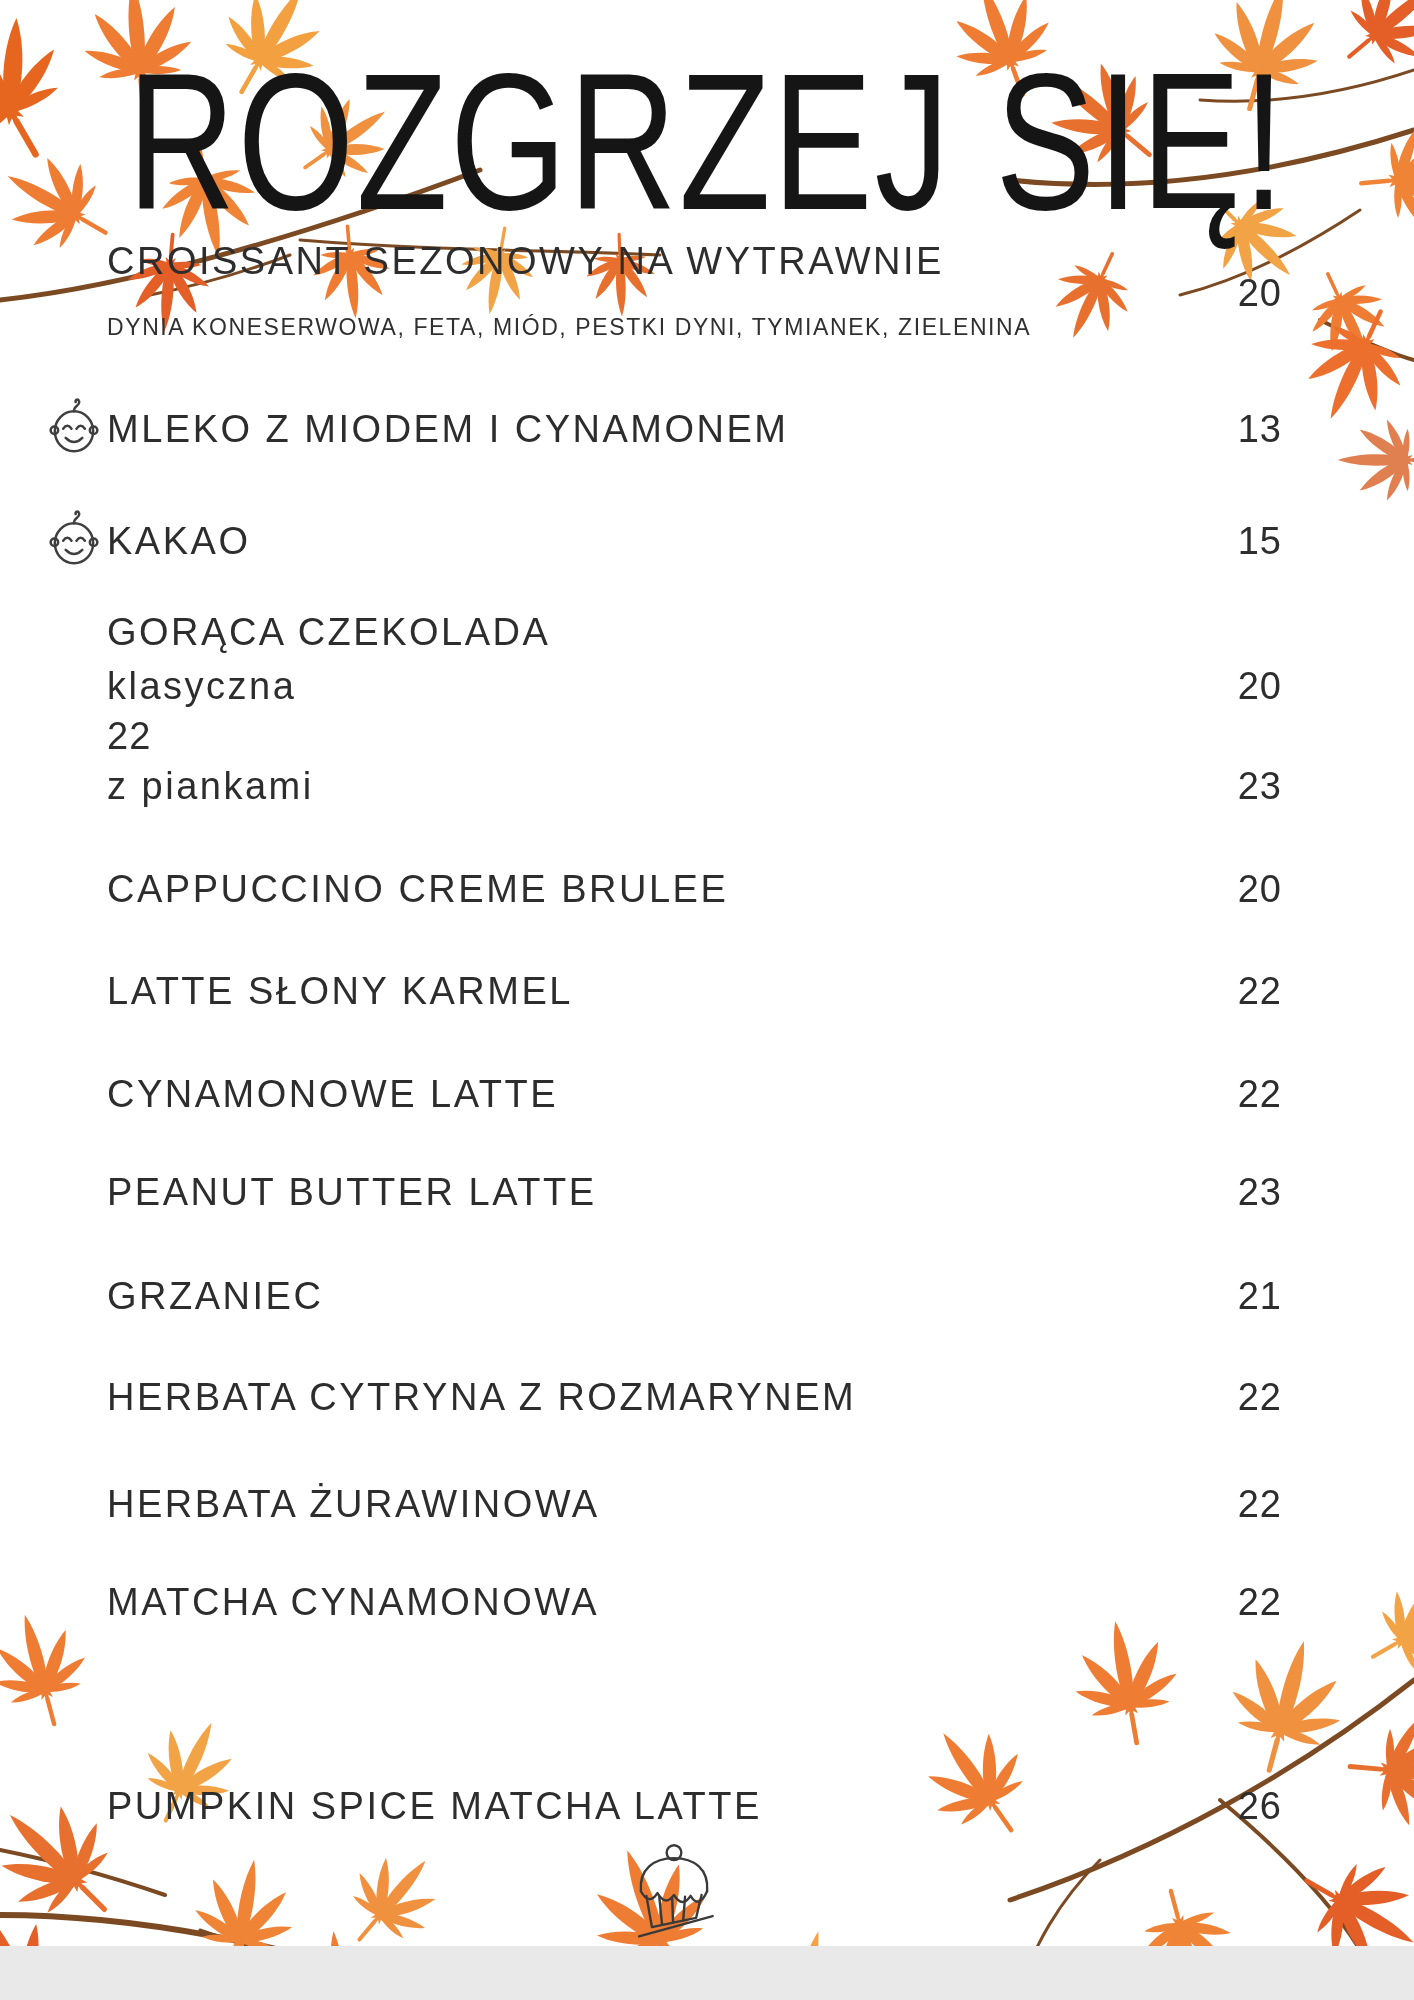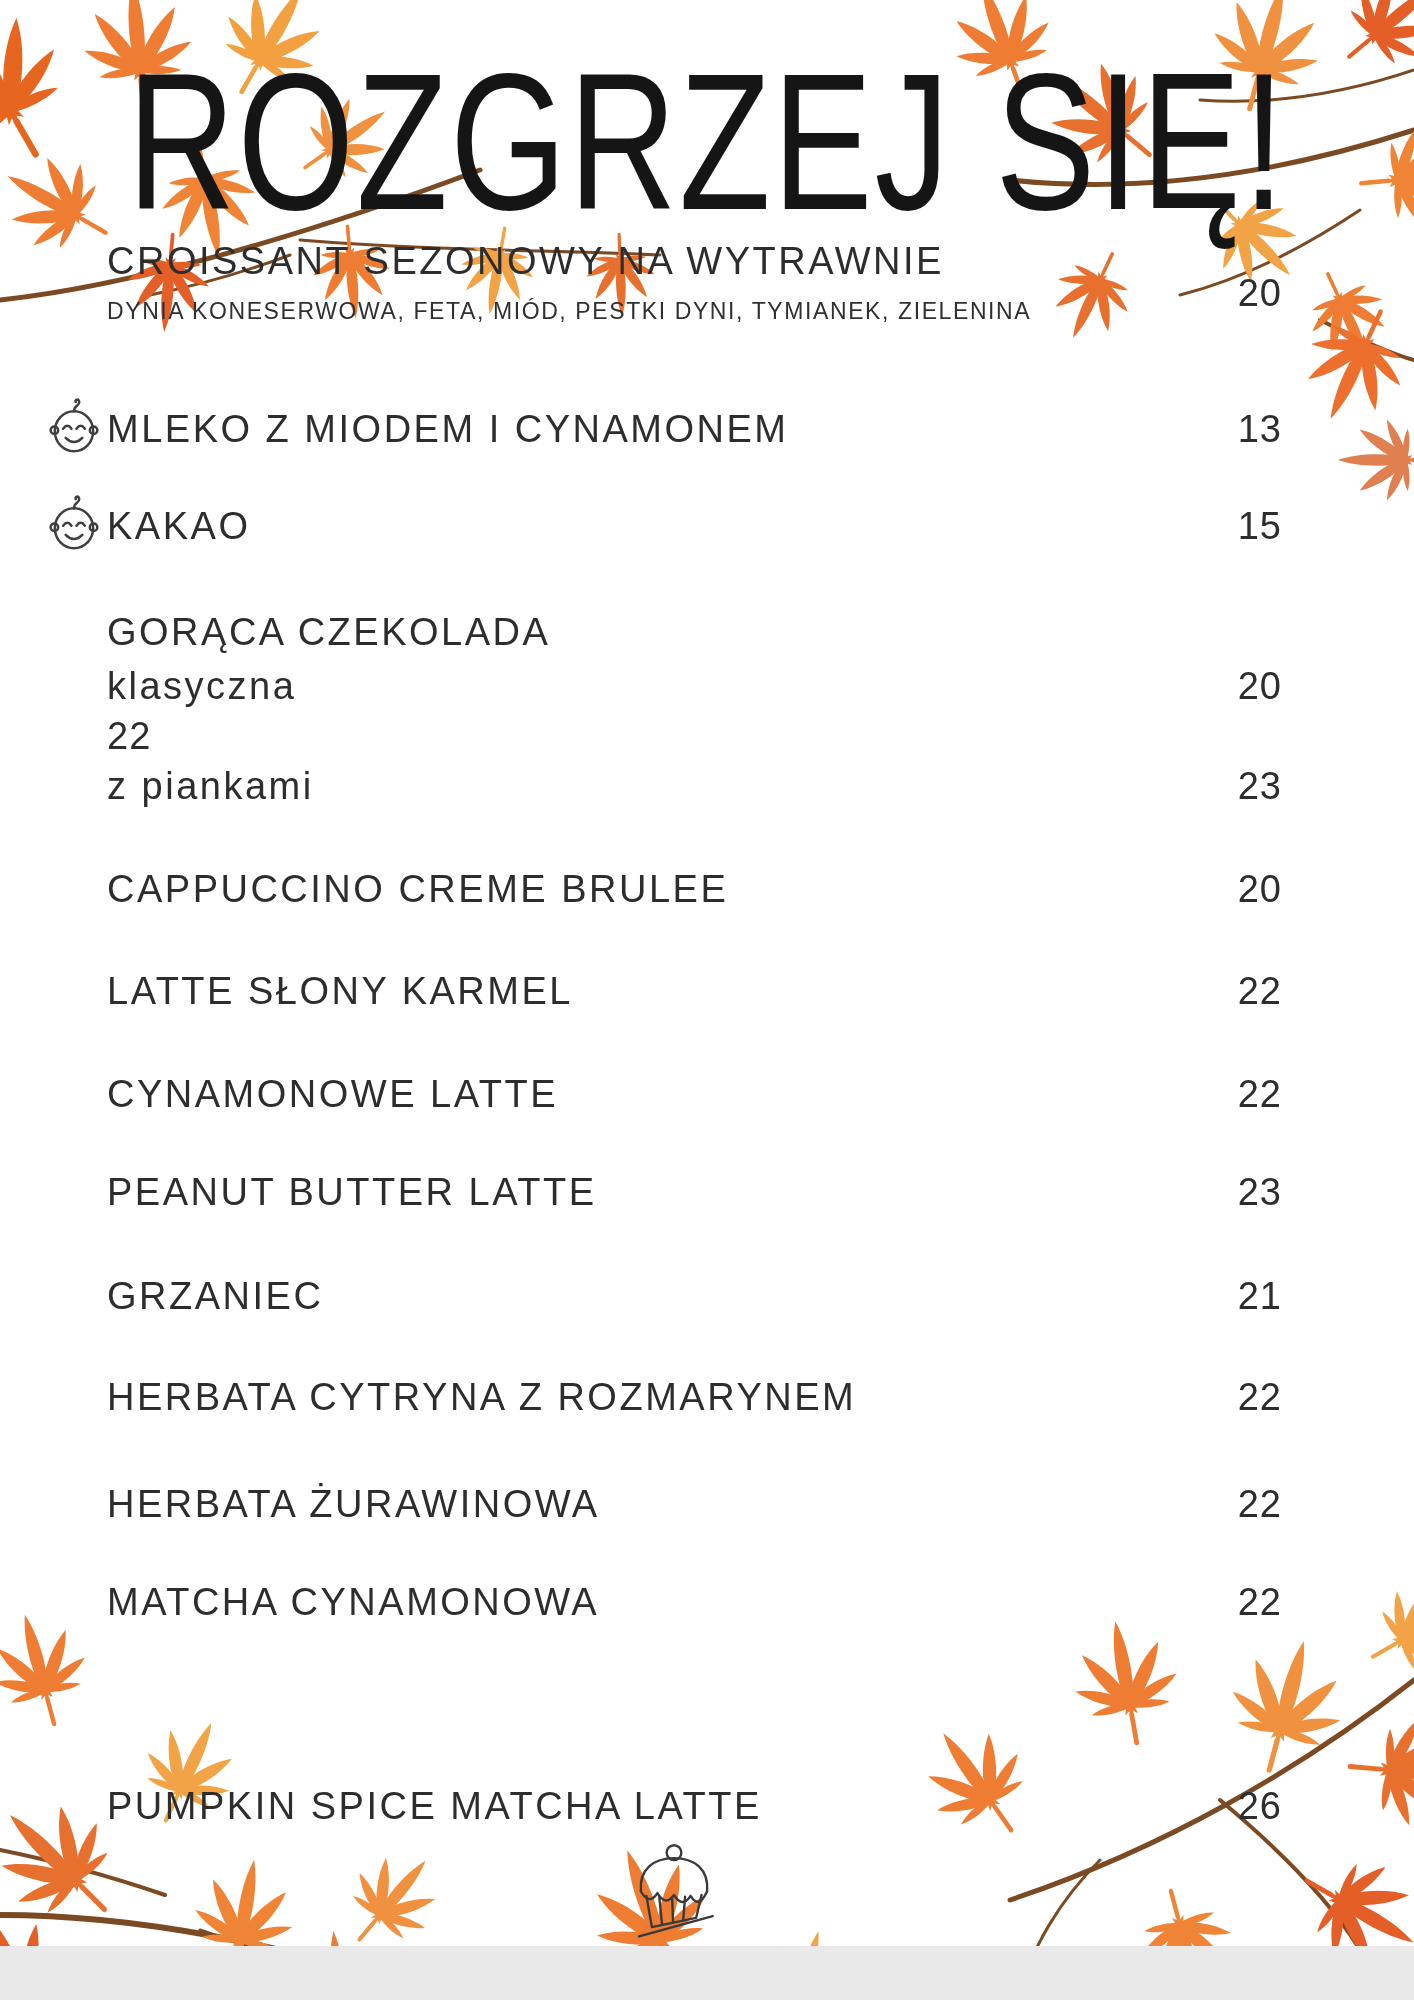--- a/index.html
+++ b/index.html
@@ -20,21 +20,21 @@
 
   .row {
     position:absolute; left:107px; width:1175px; z-index:2;
     display:flex; justify-content:space-between; align-items:baseline;
     font-size:38px; font-weight:300; letter-spacing:2.5px;
     line-height:1.15; color:#2d2d2d;
   }
   .row .nm { white-space:nowrap; }
   .row .price { font-size:38px; letter-spacing:1px; flex:none; }
   .row .desc {
-    font-size:23px; letter-spacing:1.6px; margin-top:14px;
+    font-size:23px; letter-spacing:1.6px; margin-top:30px;
     font-weight:300; color:#303030; white-space:nowrap;
   }
   .row .price-offset { align-self:flex-start; margin-top:32px; }
   .icon-baby { position:absolute; left:-58px; top:-10px; }
 
   .footer {
     position:absolute; top:1843px; left:0; right:0; z-index:2;
     display:flex; flex-direction:column; align-items:center;
     transform:translateX(-33px);
   }
@@ -154,21 +154,21 @@
         <path d="M30 15 C 30 7, 38 9, 36 3 C 35 0, 31 1, 32 4"></path>
         <path d="M17 36 q 5 -7 10 0"></path>
           <path d="M33 36 q 5 -7 10 0"></path>
         <path d="M20 47 q 10 10 20 0"></path>
       </svg>
     </span>
     <span class="nm">MLEKO Z MIODEM I CYNAMONEM</span>
     <span class="price">13</span>
   </div>
 
-  <div class="row" style="top:505px">
+  <div class="row" style="top:520px">
     <span class="icon-baby">
       <svg width="50" height="58" viewBox="0 0 60 68" fill="none" stroke="#3f3f3f" stroke-width="3" stroke-linecap="round">
         <circle cx="6.5" cy="38" r="4.5"></circle>
           <circle cx="53.5" cy="38" r="4.5"></circle>
         <ellipse cx="30" cy="39" rx="23" ry="24"></ellipse>
         <path d="M30 15 C 30 7, 38 9, 36 3 C 35 0, 31 1, 32 4"></path>
         <path d="M17 36 q 5 -7 10 0"></path>
           <path d="M33 36 q 5 -7 10 0"></path>
         <path d="M20 47 q 10 10 20 0"></path>
       </svg>

